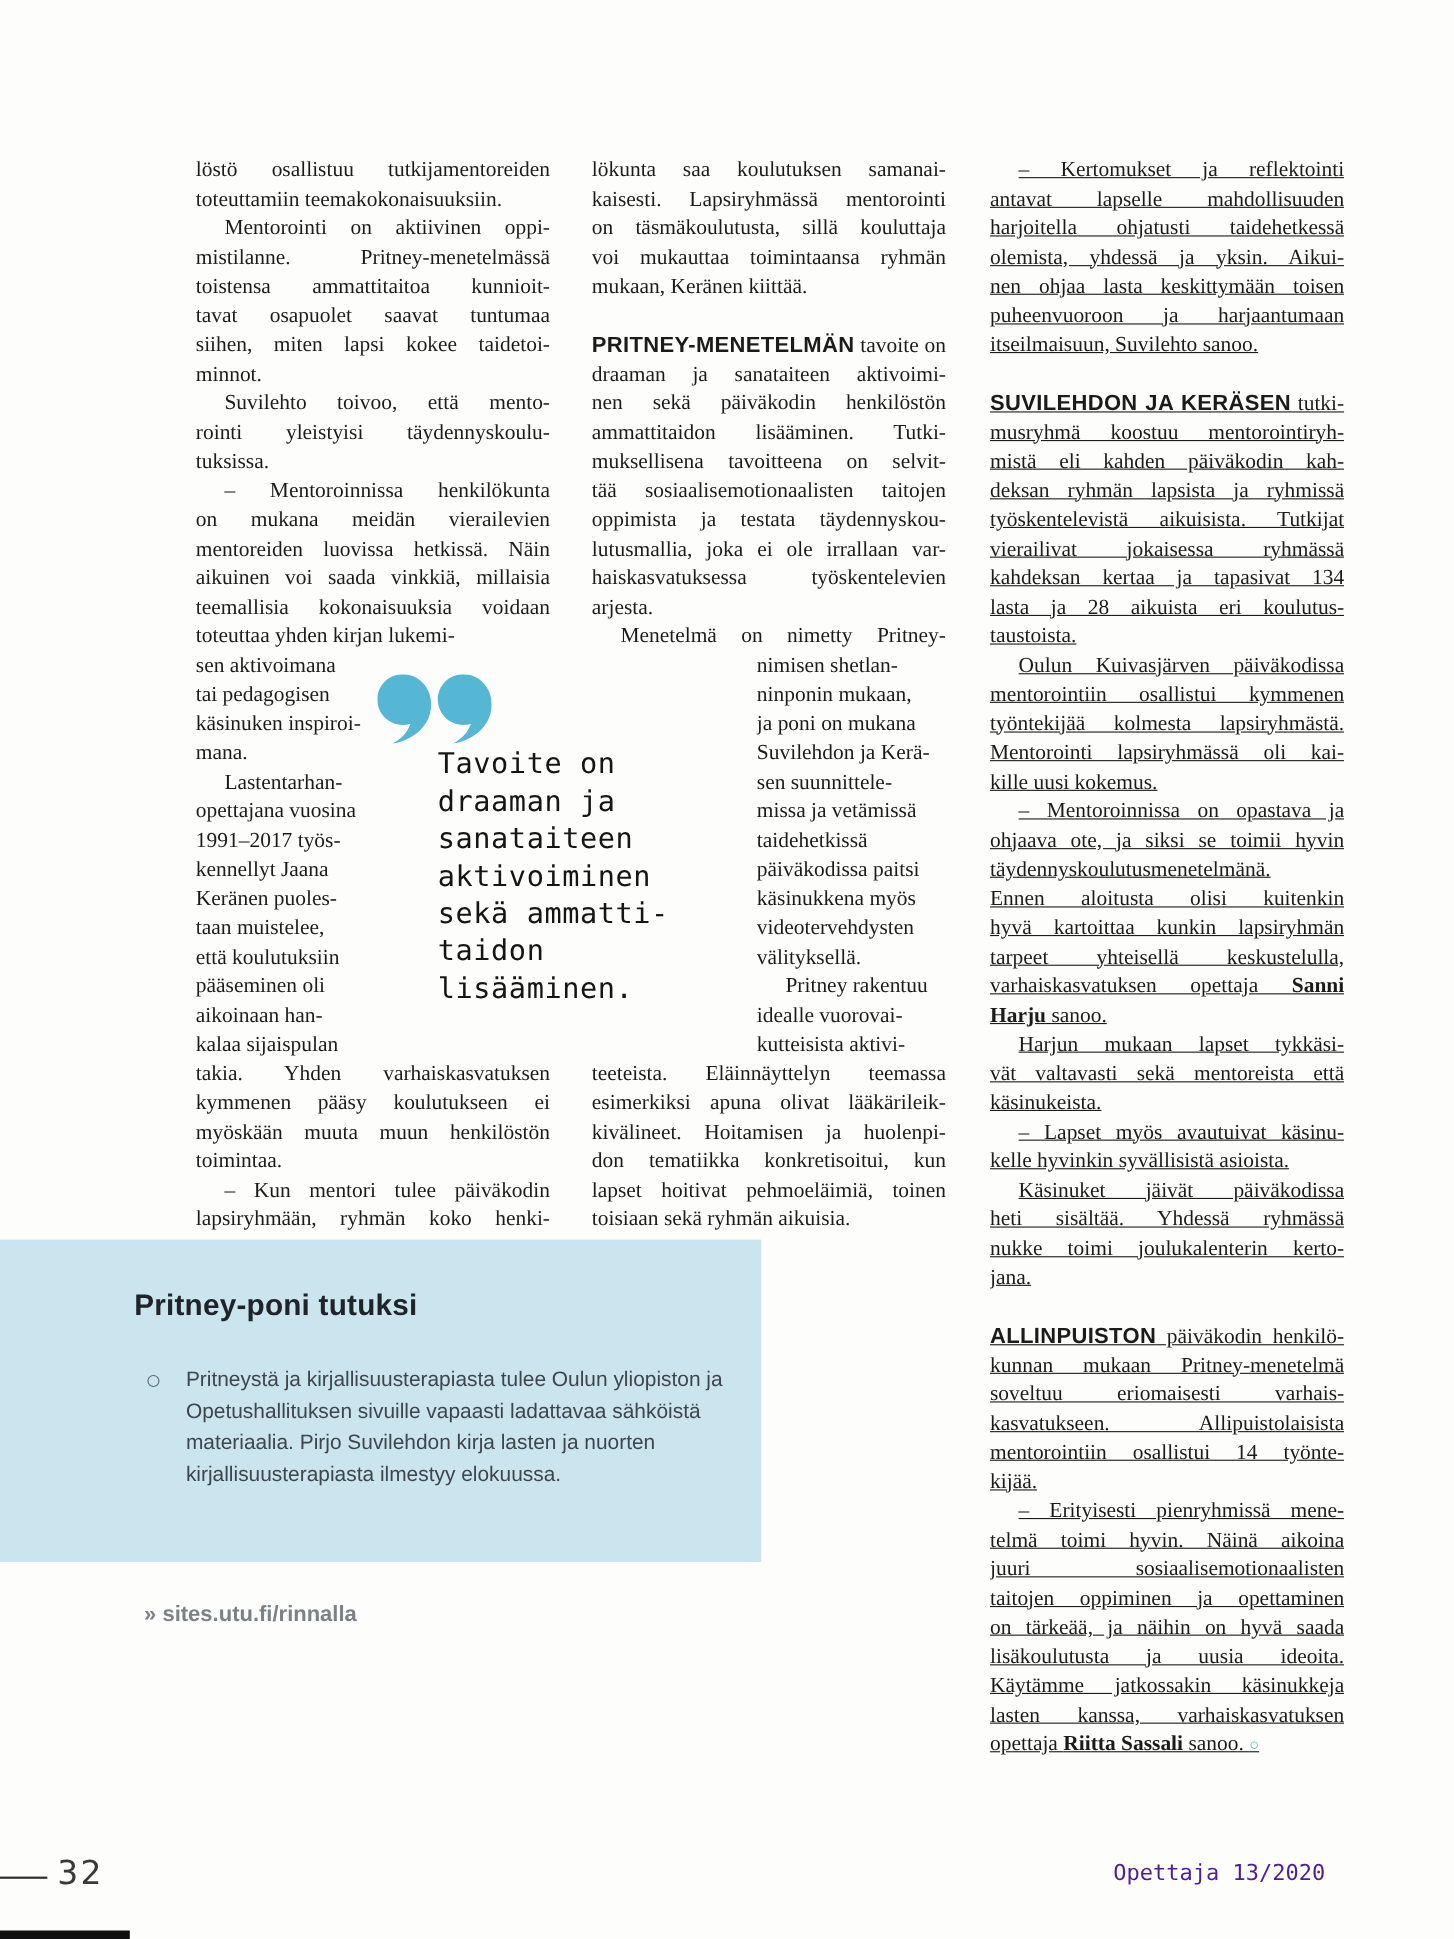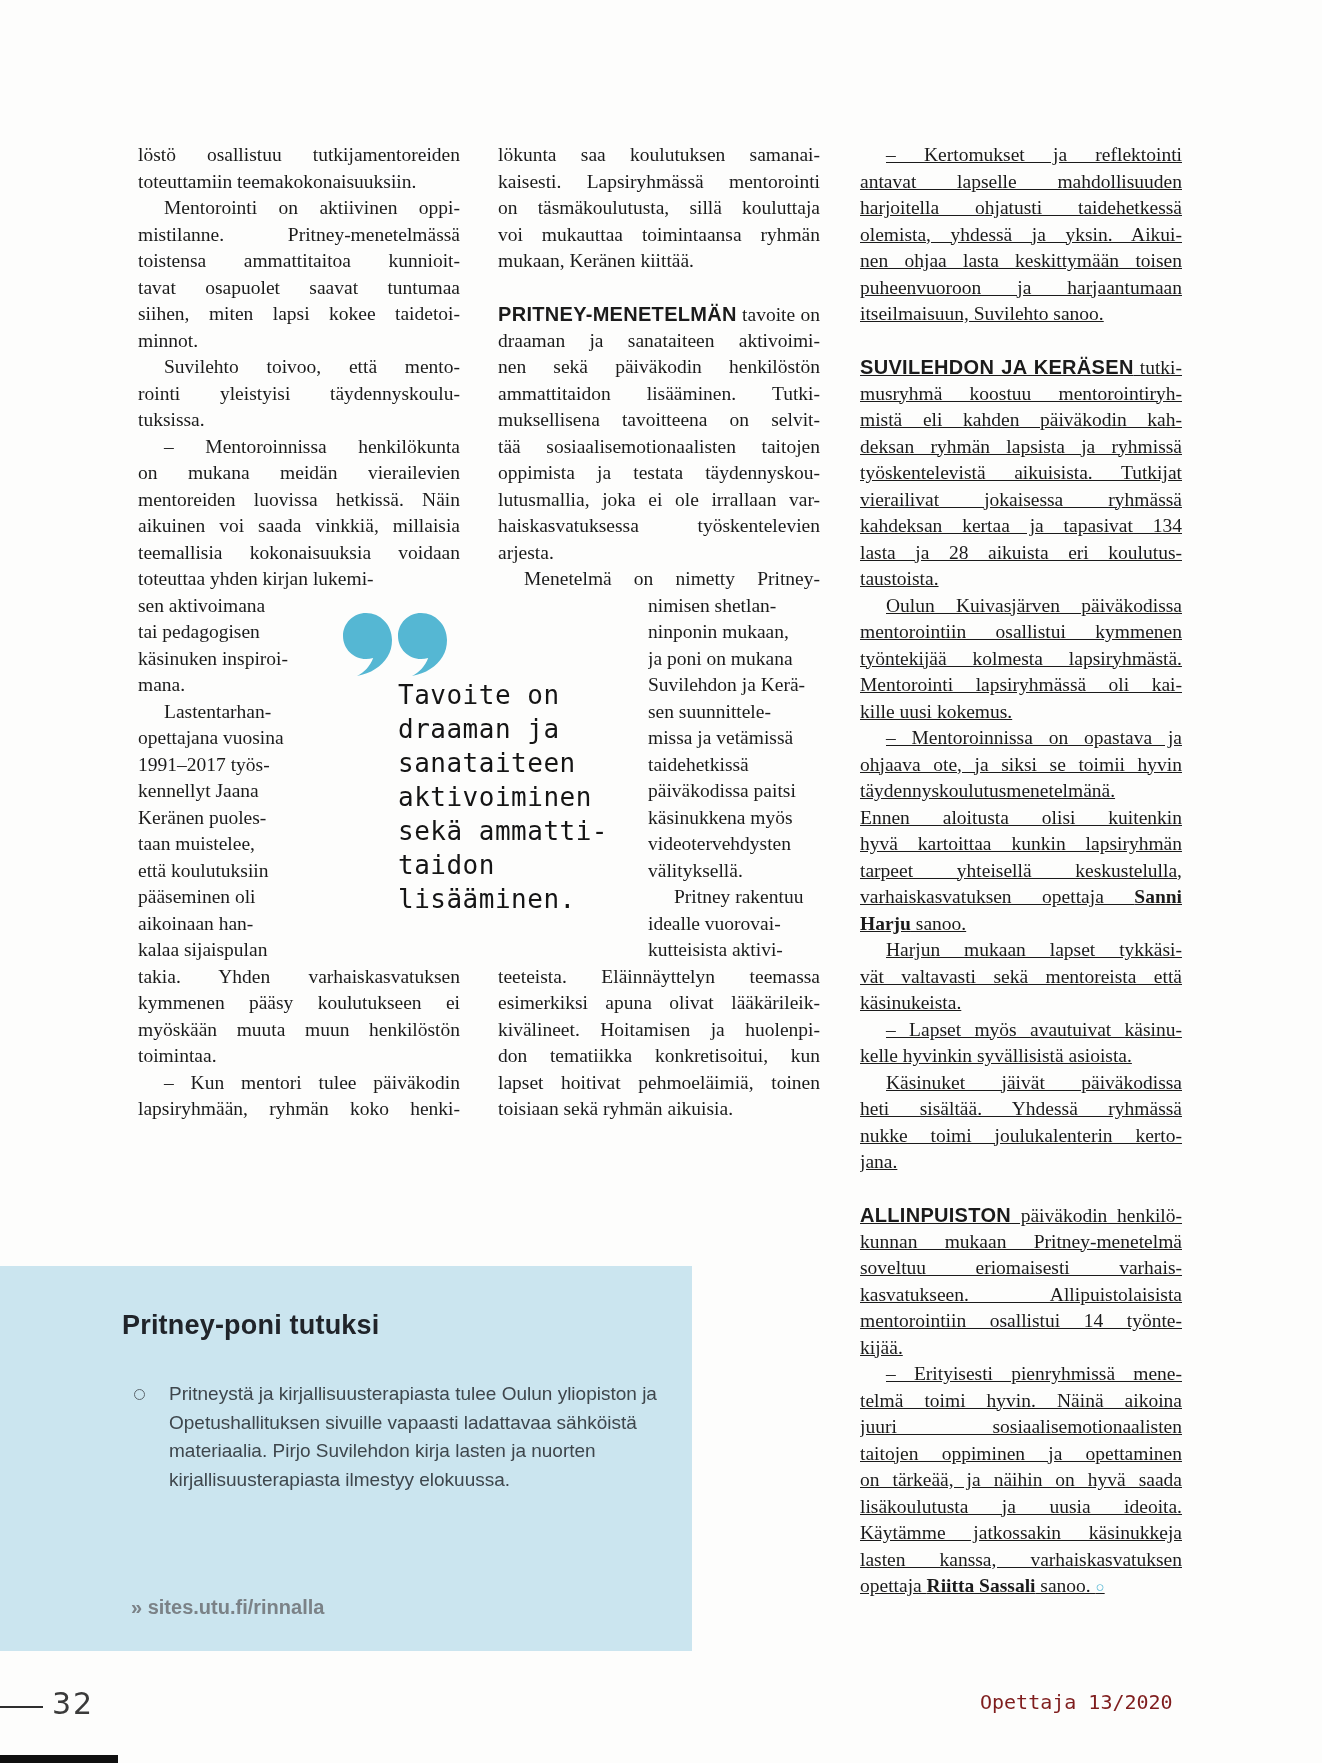--- a/index.html
+++ b/index.html
@@ -1,47 +1,47 @@
 <!DOCTYPE html>
 <html><head>
 <meta charset="utf-8">
 <style>
   html,body{margin:0;padding:0;background:#fdfdfc;}
   #page{position:relative;width:1322px;height:1763px;background:#fdfdfc;overflow:hidden;}
 
   .col{position:absolute;top:142px;width:322px;font-family:"Liberation Serif","DejaVu Serif",serif;
-       font-size:19.5px;color:#1b1b1b;}
+       font-size:19.5px;color:#1b1b1b;margin-left:40px;}
   #col1{left:138px;} #col2{left:498px;} #col3{left:860px;text-decoration:underline;}
   .ln{height:26.5px;line-height:26.5px;overflow:hidden;text-align:left;}
   .ln-j{text-align:justify;text-align-last:justify;text-justify:inter-word;}
   .ln-p{text-indent:26px;}
   .ln-m{margin-left:150px;}
   .ln-g{margin-top:26.5px;}
   .sg-lead{font-family:"Liberation Sans",sans-serif;font-weight:700;font-size:20px;letter-spacing:.3px;}
   .sg-b{font-weight:700;}
   .sg-i{font-style:italic;}
   .sg-end{color:#55b7d3;font-size:15px;font-weight:700;}
 
   .pq-mark{position:absolute;left:343px;top:613px;}
   .pq-text{position:absolute;left:398px;top:678px;font-family:"DejaVu Sans Mono","Liberation Mono",monospace;
            font-size:26px;line-height:34px;color:#151515;letter-spacing:.5px;}
 
-  .infobox{position:absolute;left:0;top:1266px;width:692px;height:385px;background:#cbe5ef;}
+  .infobox{position:absolute;left:0;top:1127px;width:692px;height:293px;background:#cbe5ef;}
   .infobox-title{position:absolute;left:122px;top:44px;margin:0;
                  font:700 27px "Liberation Sans",sans-serif;color:#20242a;letter-spacing:.2px;}
   .blist{position:absolute;left:130px;top:112px;width:545px;margin:2px;padding:0;list-style:none;
          font:400 19px "Liberation Sans",sans-serif;color:#3e464c;line-height:28.5px;}
   .blist li{display:flex;}
   .dot{flex:0 0 auto;width:9px;height:9px;border:1.5px solid #5c666d;border-radius:50%;margin:9px 24px 0 2px;}
   .blink{position:absolute;left:131px;top:330px;font:700 20px "Liberation Sans",sans-serif;color:#7b8287;}
 
   .pagerule{position:absolute;left:0;top:1706px;width:43px;height:2px;background:#2e2e2e;}
   .pageno{position:absolute;left:52px;top:1686px;font:400 30px "DejaVu Sans",sans-serif;
           color:#3a3a3a;letter-spacing:2px;}
-  .issue{position:absolute;left:980px;top:1690px;font:400 20px "DejaVu Sans Mono","Liberation Mono",monospace;color:#7f1d1d;}
+  .issue{position:absolute;left:1012px;top:1690px;font:400 20px "DejaVu Sans Mono","Liberation Mono",monospace;color:#4c1d95;}
   .bstrip{position:absolute;left:0;top:1755px;width:118px;height:8px;background:#101010;}
 </style>
 </head>
 <body>
 
 <div id="page">
 
   <div id="col1" class="col">
       <div class="ln ln-j">löstö osallistuu tutkijamentoreiden</div>
       <div class="ln">toteuttamiin teemakokonaisuuksiin.</div>

